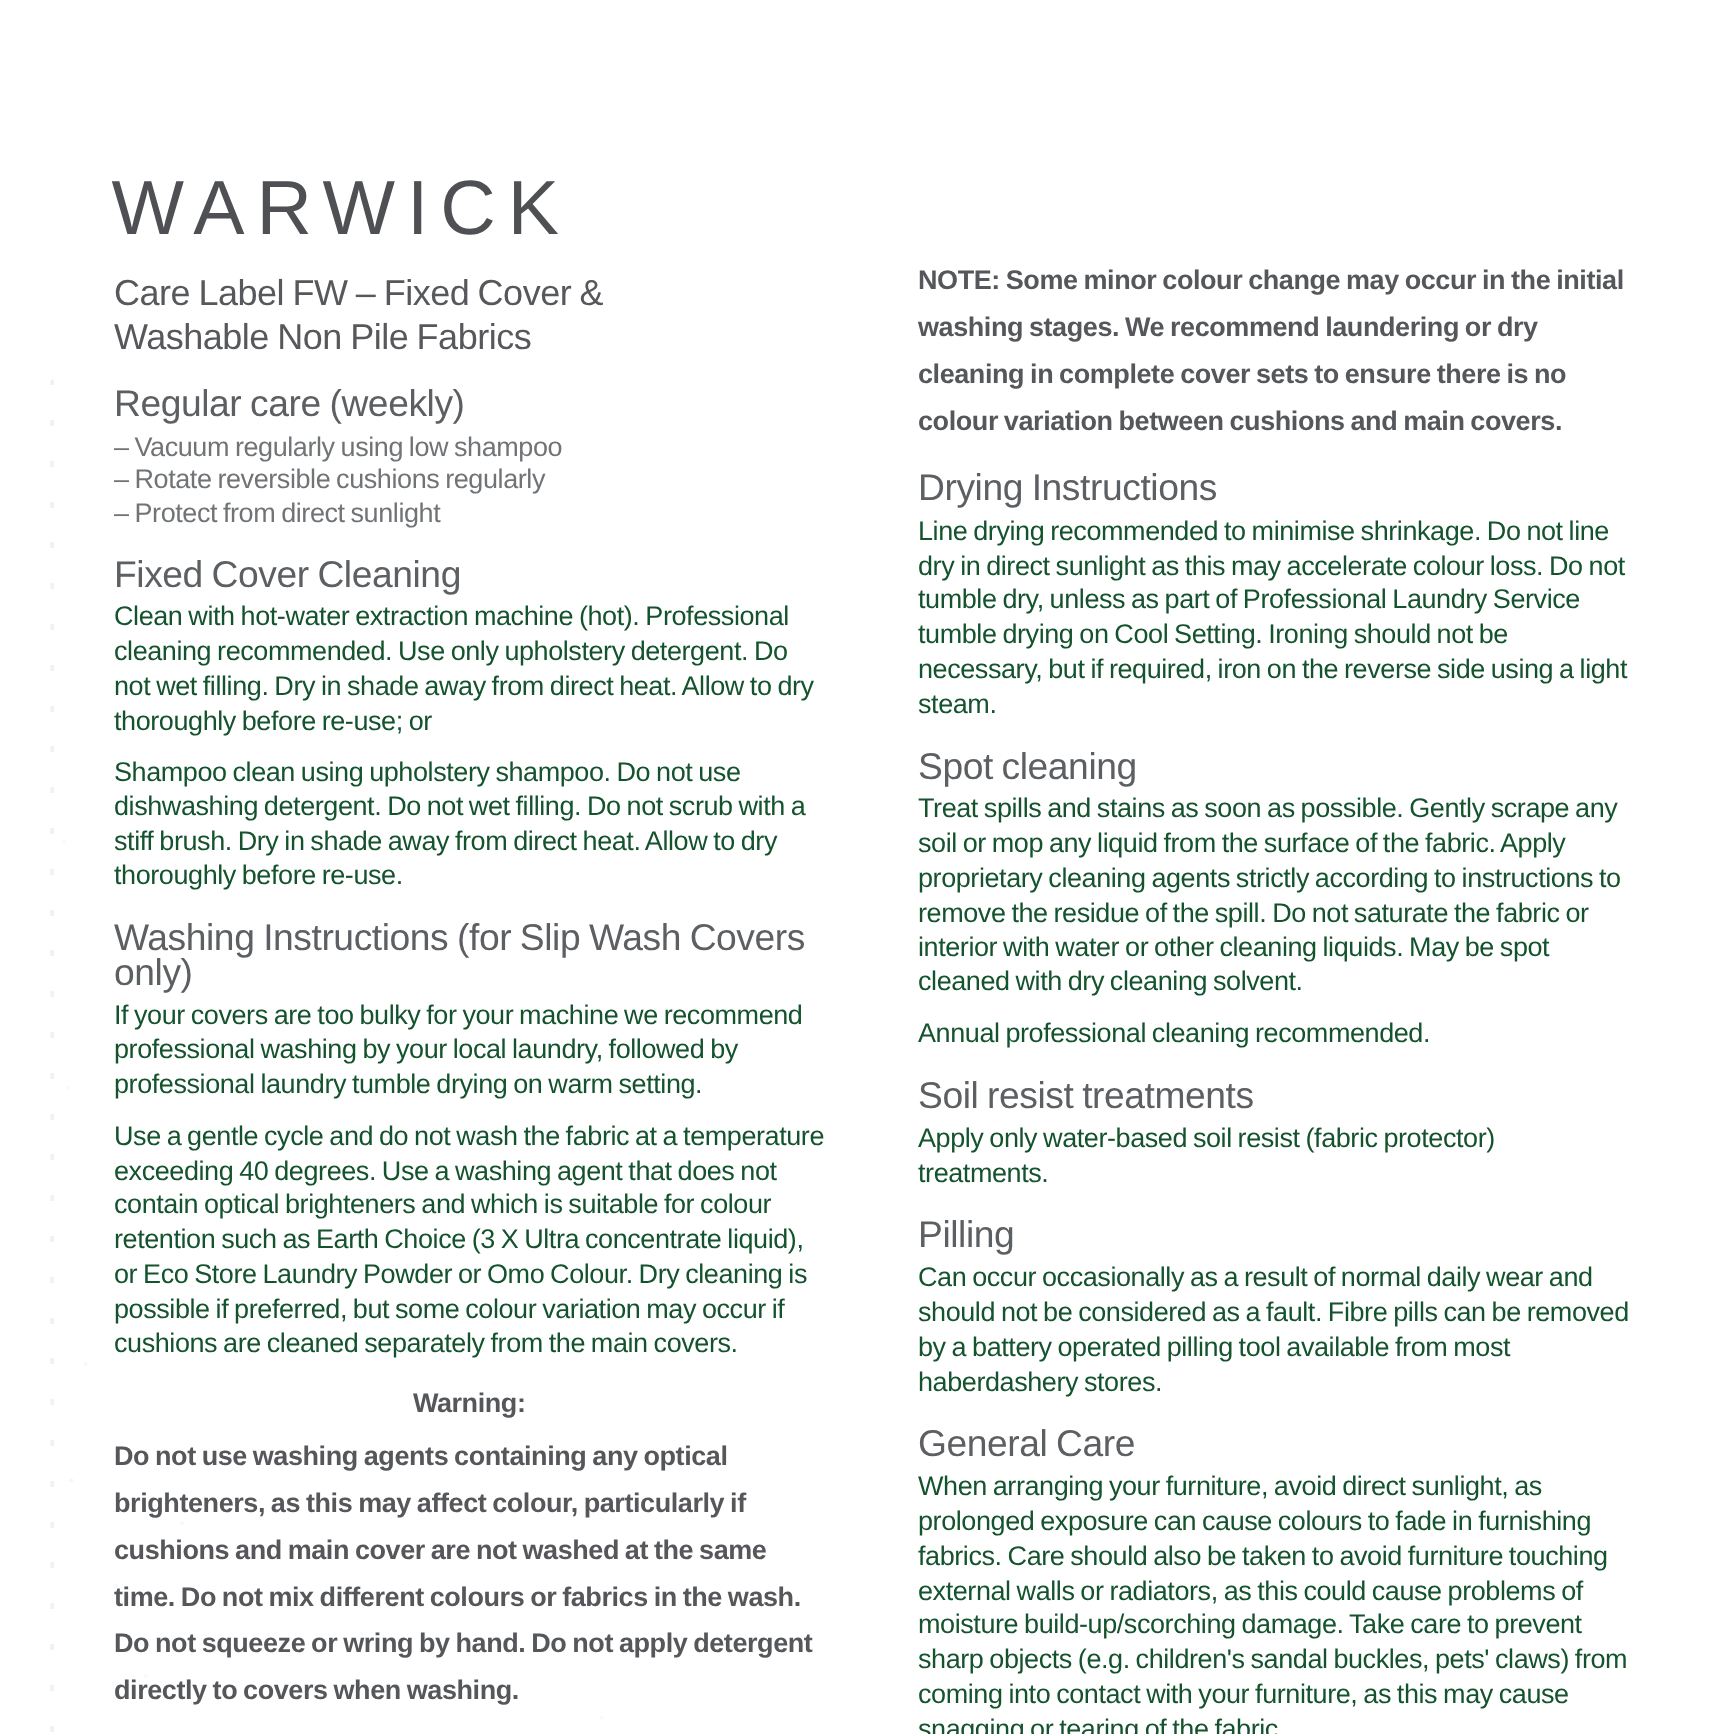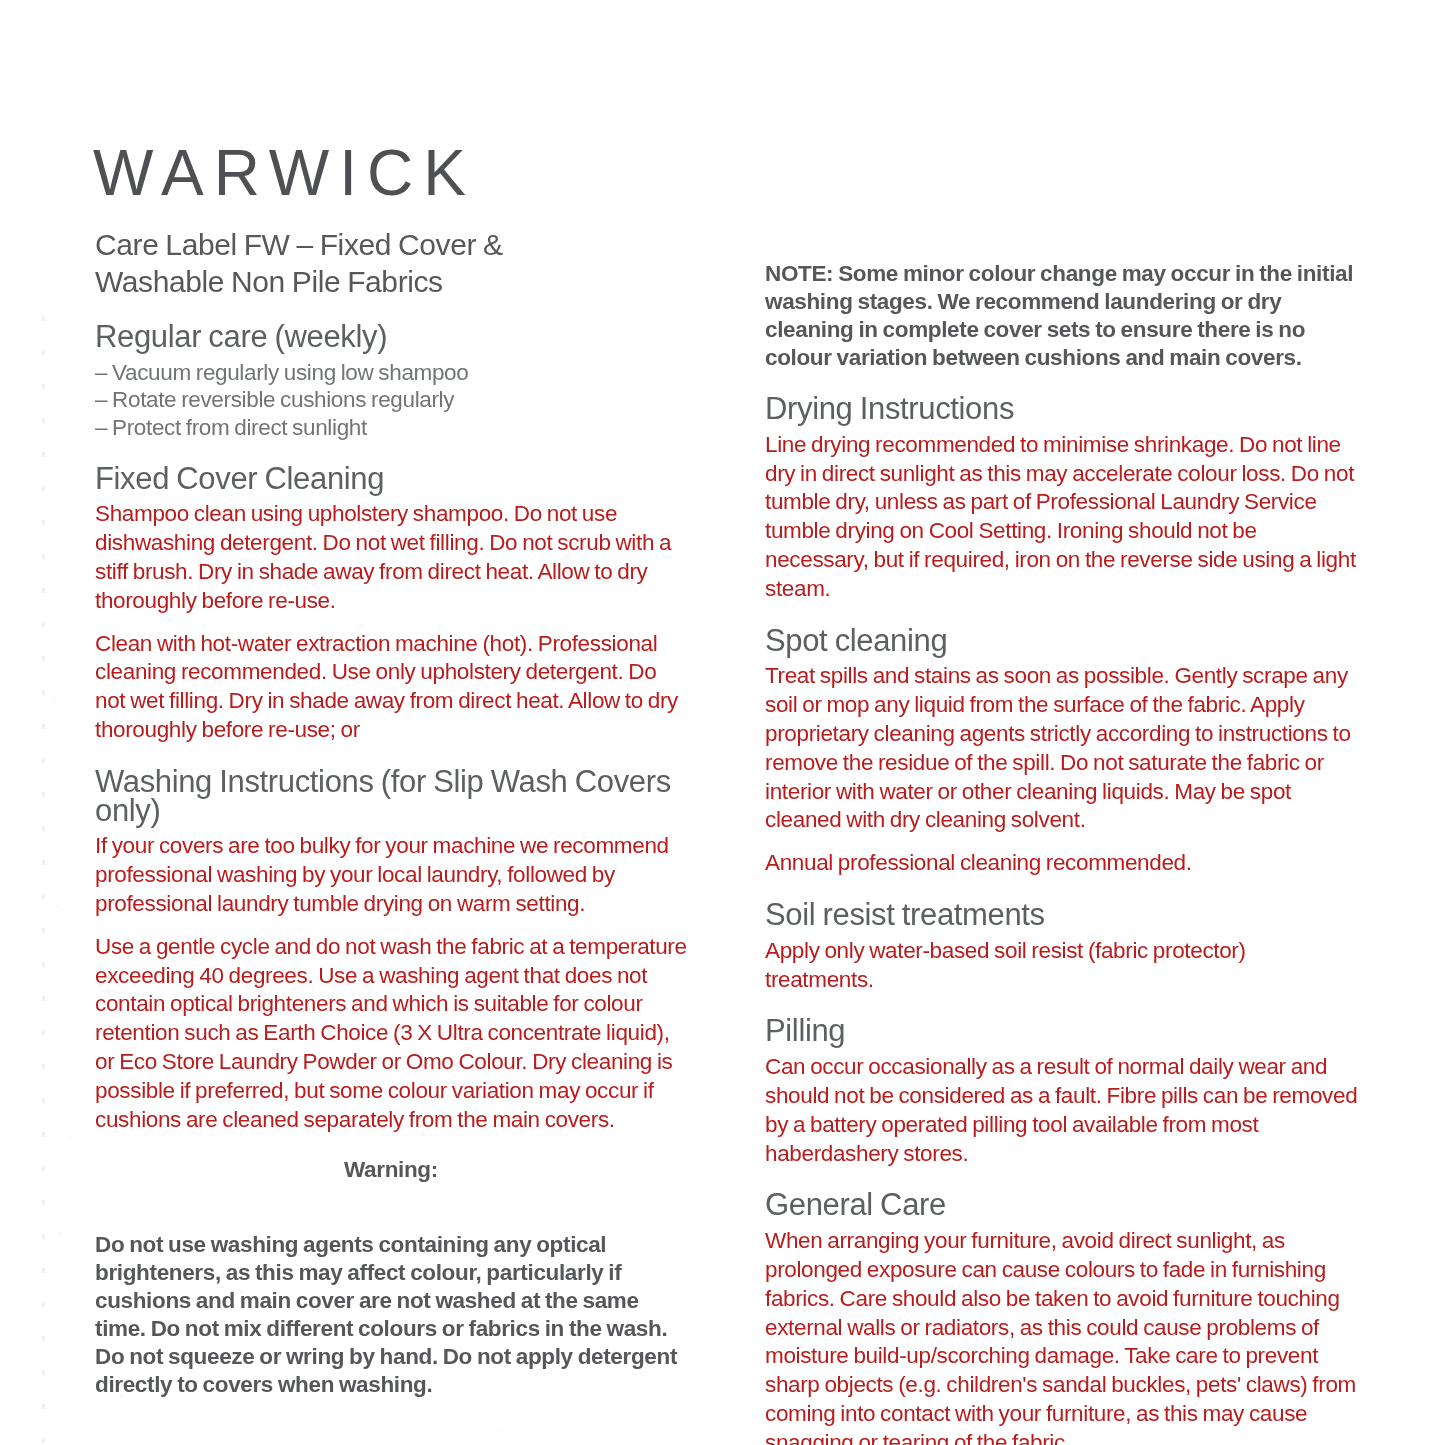--- a/index.html
+++ b/index.html
@@ -82,27 +82,26 @@
     margin: 23px 0 7px 0;
   }
   .bold-heading {
     font-size: 22.5px;
     color: #55575a;
     font-weight: 700;
     margin: 22px 0 9px 0;
     text-align: center;
   }
   p { margin: 0 0 14px 0; }
-  .paragraph { color: #b91c1c; }
+  .paragraph { color: #14532d; }
   .bold-paragraph {
     font-weight: 700;
     color: #55575a;
-    line-height: 28px;
+    line-height: 39px;
     margin-bottom: 16px;
-    margin-top: 46px;
   }
   .footer {
     margin-top: 27px;
     color: #6c6f72;
   }
   .lines { margin: 0 0 6px 0; }
   .line { line-height: 27.6px; }
 </style>
 </head>
 <body>
@@ -118,22 +117,22 @@
     <div>Washable Non Pile Fabrics</div>
   </div>
   <div>
       <h3 class="heading">Regular care (weekly)</h3>
       <div class="lines">
         <div class="line">– Vacuum regularly using low shampoo</div>
         <div class="line">– Rotate reversible cushions regularly</div>
         <div class="line">– Protect from direct sunlight</div>
       </div>
       <h3 class="heading">Fixed Cover Cleaning</h3>
+      <p class="paragraph">Clean with hot-water extraction machine (hot). Professional cleaning recommended. Use only upholstery detergent. Do not wet filling. Dry in shade away from direct heat. Allow to dry thoroughly before re-use; or</p>
       <p class="paragraph">Shampoo clean using upholstery shampoo. Do not use dishwashing detergent. Do not wet filling. Do not scrub with a stiff brush. Dry in shade away from direct heat. Allow to dry thoroughly before re-use.</p>
-      <p class="paragraph">Clean with hot-water extraction machine (hot). Professional cleaning recommended. Use only upholstery detergent. Do not wet filling. Dry in shade away from direct heat. Allow to dry thoroughly before re-use; or</p>
       <h3 class="heading">Washing Instructions (for Slip Wash Covers only)</h3>
       <p class="paragraph">If your covers are too bulky for your machine we recommend professional washing by your local laundry, followed by professional laundry tumble drying on warm setting.</p>
       <p class="paragraph">Use a gentle cycle and do not wash the fabric at a temperature exceeding 40 degrees. Use a washing agent that does not contain optical brighteners and which is suitable for colour retention such as Earth Choice (3 X Ultra concentrate liquid), or Eco Store Laundry Powder or Omo Colour. Dry cleaning is possible if preferred, but some colour variation may occur if cushions are cleaned separately from the main covers.</p>
       <h3 class="bold-heading">Warning:</h3>
       <p class="bold-paragraph">Do not use washing agents containing any optical brighteners, as this may affect colour, particularly if cushions and main cover are not washed at the same time. Do not mix different colours or fabrics in the wash. Do not squeeze or wring by hand. Do not apply detergent directly to covers when washing.</p>
     </div>
 </div>
 
 <div class="column column-right">
   <div>

